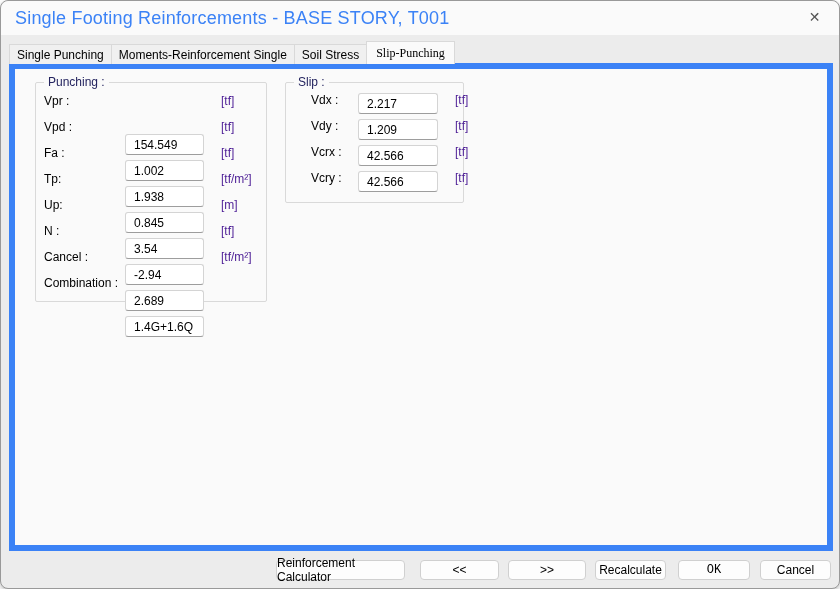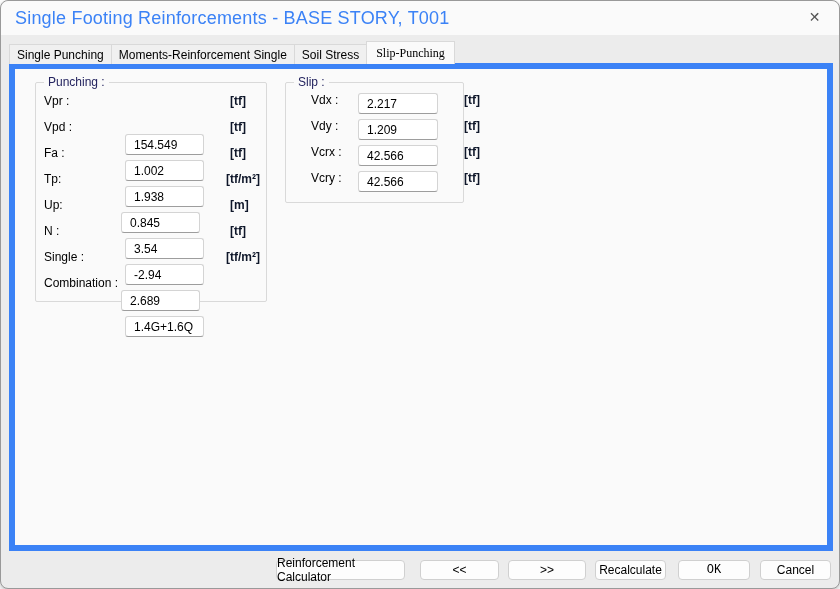--- a/index.html
+++ b/index.html
@@ -65,21 +65,21 @@
   .field-row {
     position: absolute; height: 21px; display: flex; 
   }
   .field-row .flabel { color: #000; }
   .field-row input {
     height: 21px; background: #ffffff;
     border: 1px solid #d4d4d4; border-bottom-color: #9d9d9d; border-radius: 3px;
     padding: 0 0 0 8px; font-family: "Liberation Sans", sans-serif; font-size: 12px;
     color: #000; outline: none;
   }
-  .field-row .funit { color: #0f172a; margin-left: 26px; font-weight: bold; }
+  .field-row .funit { color: #4c1d95; margin-left: 17px; }
 
   .gb-punching .field-row { left: 8px; width: 216px; }
   .gb-punching .flabel { width: 81px; }
   .gb-punching input { width: 79px; margin-top: 40px; }
   .gb-slip .field-row { left: 25px; width: 190px; }
   .gb-slip .flabel { width: 47px; }
   .gb-slip input { width: 80px; }
 
   
   .btn {
@@ -152,21 +152,21 @@
         <span class="flabel">Up:</span>
         <input type="text" value="3.54" style="">
         <span class="funit">[m]</span>
       </div>
       <div class="field-row" style="top:141px">
         <span class="flabel">N :</span>
         <input type="text" value="-2.94" style="">
         <span class="funit">[tf]</span>
       </div>
       <div class="field-row" style="top:167px">
-        <span class="flabel">Single :</span>
+        <span class="flabel">Cancel :</span>
         <input type="text" value="2.689" style="">
         <span class="funit">[tf/m²]</span>
       </div>
       <div class="field-row" style="top:193px">
         <span class="flabel">Combination :</span>
         <input type="text" value="1.4G+1.6Q" style="">
         <span class="funit"></span>
       </div>
     </div>
 

